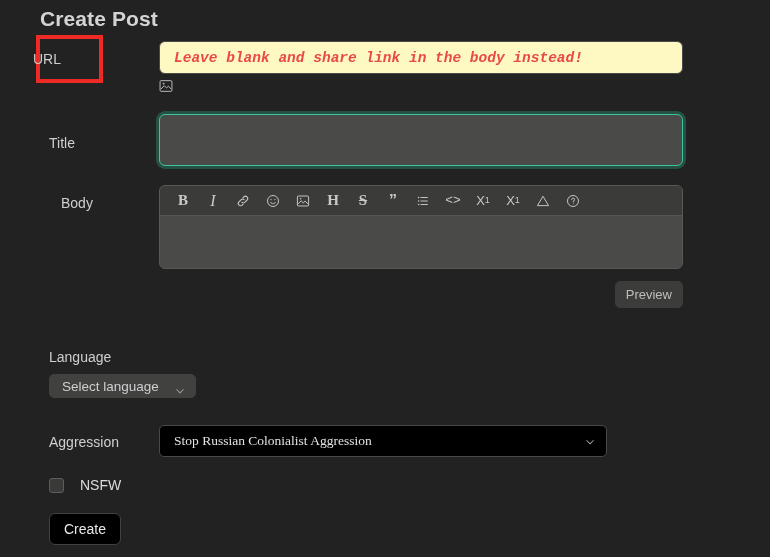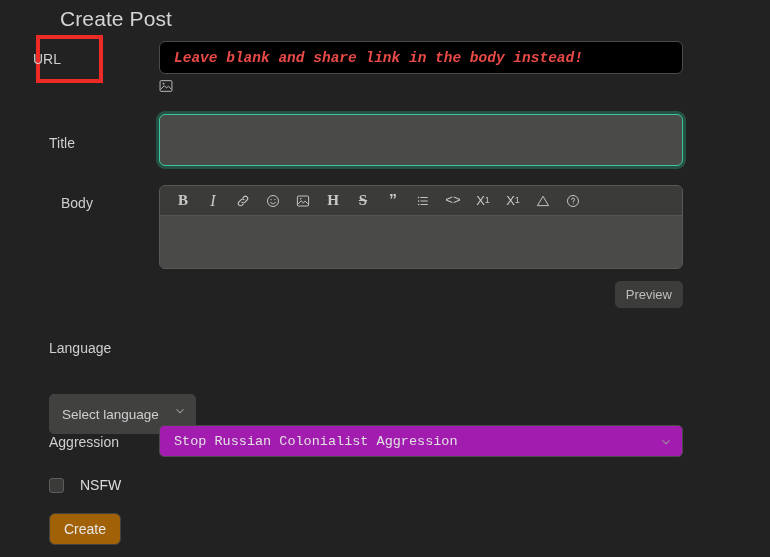--- a/index.html
+++ b/index.html
@@ -16,24 +16,23 @@
     position: relative;
   }
 
   .page { position: relative; width: 770px; height: 557px; }
 
   
   .page-title {
     position: absolute;
     left: 40px; top: 7px;
     font-size: 21px;
-    font-weight: 400;
+    font-weight: 700;
     color: #d4d4d4;
     letter-spacing: .1px;
-    margin-left: 20px;
   }
 
   
   .field-label {
     position: absolute;
     font-size: 14px;
     color: #cfcfcf;
   }
 
   
@@ -43,21 +42,21 @@
     width: 67px; height: 48px;
     border: 4px solid #ed2a25;
     pointer-events: none;
   }
   .url-label { left: 33px; top: 51px; }
 
   .url-input {
     position: absolute;
     left: 159px; top: 41px;
     width: 524px; height: 33px;
-    background: #000000;
+    background: #fef9c3;
     border: 1px solid #4a4a48;
     border-radius: 6px;
     padding: 0 14px;
     color: #e94a47;
     font-family: "Liberation Mono", "DejaVu Sans Mono", monospace;
     font-size: 14.5px;
     font-style: italic;
     font-weight: bold;
     line-height: 31px;
     outline: none;
@@ -156,51 +155,51 @@
     border-radius: 5px;
     color: #bdbdbd;
     font-size: 13px;
     padding: 5px 10px;
     cursor: pointer;
     font-family: "Liberation Sans", sans-serif;
     margin-left: 8px;
   }
 
   
-  .language-label { left: 49px; top: 340px; }
+  .language-label { left: 49px; top: 349px; }
   .language-select {
     position: absolute;
-    left: 49px; top: 394px;
-    width: 147px; height: 40px;
+    left: 49px; top: 374px;
+    width: 147px; height: 24px;
     background: #414140;
     border: 1px solid #414140;
     border-radius: 5px;
     color: #cfcfcf;
     font-size: 13.5px;
     font-family: "Liberation Sans", sans-serif;
     padding: 0 28px 0 12px;
     cursor: pointer;
     display: flex; align-items: center;
   }
   .language-select .chev {
     position: absolute; right: 9px; top: 10px;
   }
 
   
   .community-label { left: 49px; top: 434px; }
   .community-select {
     position: absolute;
     left: 159px; top: 425px;
-    width: 524px; height: 32px;
-    background: #a21caf;
+    width: 448px; height: 32px;
+    background: #000000;
     border: 1px solid #4a4a48;
     border-radius: 5px;
     color: #e2e2e2;
     font-size: 13.5px;
-    font-family: Liberation Mono, monospace;
+    font-family: Liberation Serif, serif;
     padding: 0 30px 0 14px;
     display: flex; align-items: center;
     cursor: pointer;
   }
   .community-select .chev { position: absolute; right: 10px; top: 10px; }
 
   
   .nsfw-row {
     position: absolute;
     left: 49px; top: 477px;
@@ -213,21 +212,21 @@
     border-radius: 3px;
     cursor: pointer;
     display: inline-block;
   }
   .nsfw-label { font-size: 14px; color: #dcdcdc; cursor: pointer; }
 
   
   .create-btn {
     position: absolute;
     left: 49px; top: 513px;
-    background: #a16207;
+    background: #000000;
     border: 1px solid #424240;
     border-radius: 6px;
     color: #e8e8e8;
     font-size: 14px;
     font-family: "Liberation Sans", sans-serif;
     padding: 7px 14px;
     cursor: pointer;
   }
 
   svg { display: block; }

